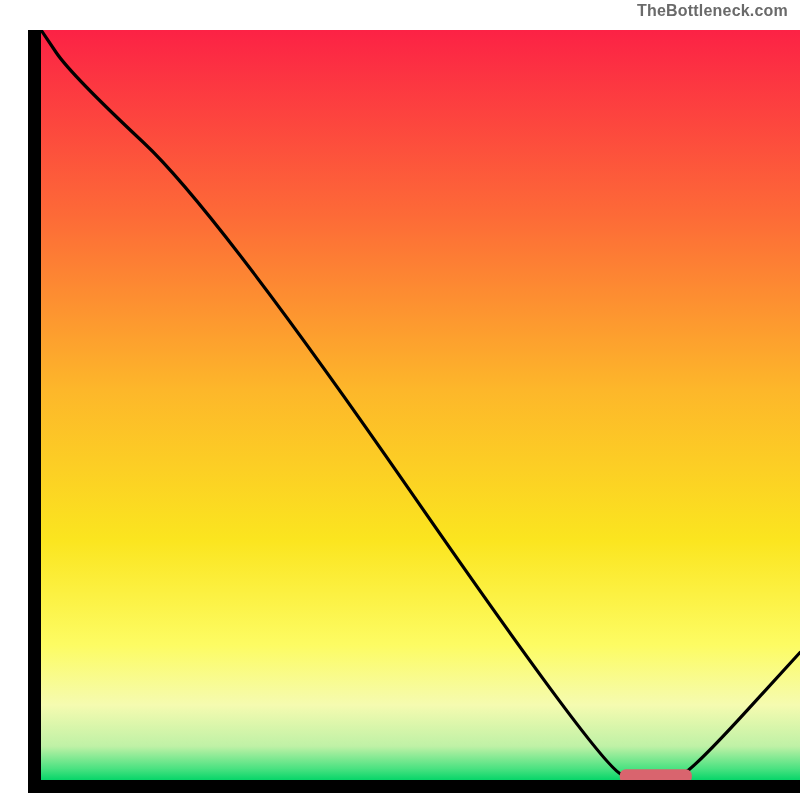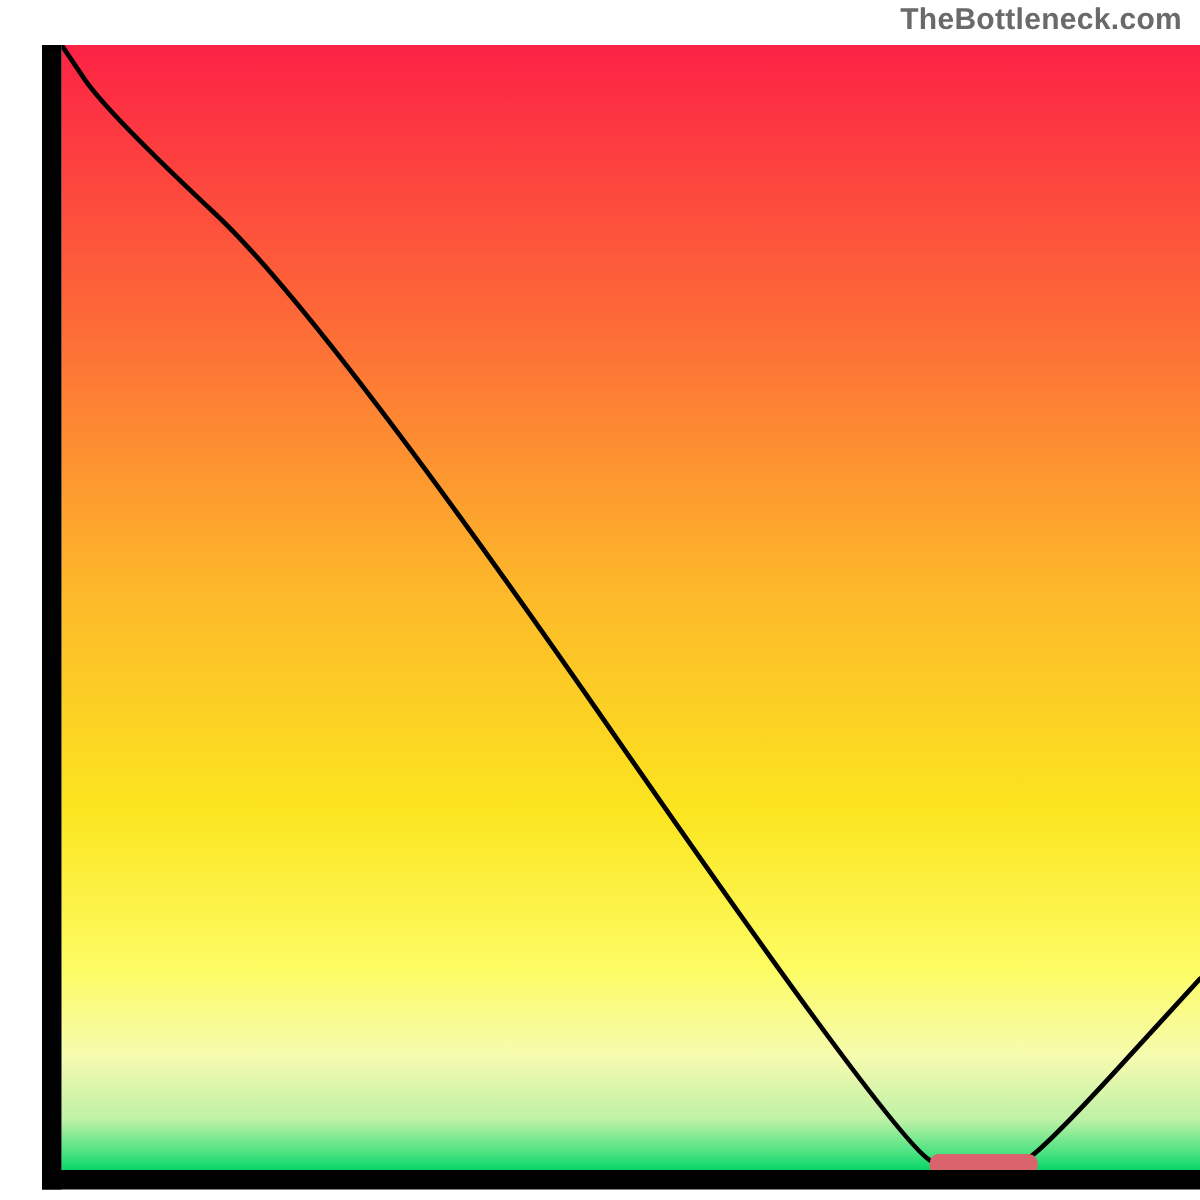--- a/index.html
+++ b/index.html
@@ -13,21 +13,21 @@
   }
   .chart-wrap {
     position: relative;
     width: 800px;
     height: 800px;
   }
   .watermark {
     position: absolute;
     top: 2px;
     right: 12px;
-    font-size: 20px;
+    font-size: 16px;
     font-weight: 600;
     color: #6a6a6a;
     letter-spacing: 0.2px;
     z-index: 10;
   }
   svg.chart {
     display: block;
     width: 800px;
     height: 800px;
   }

